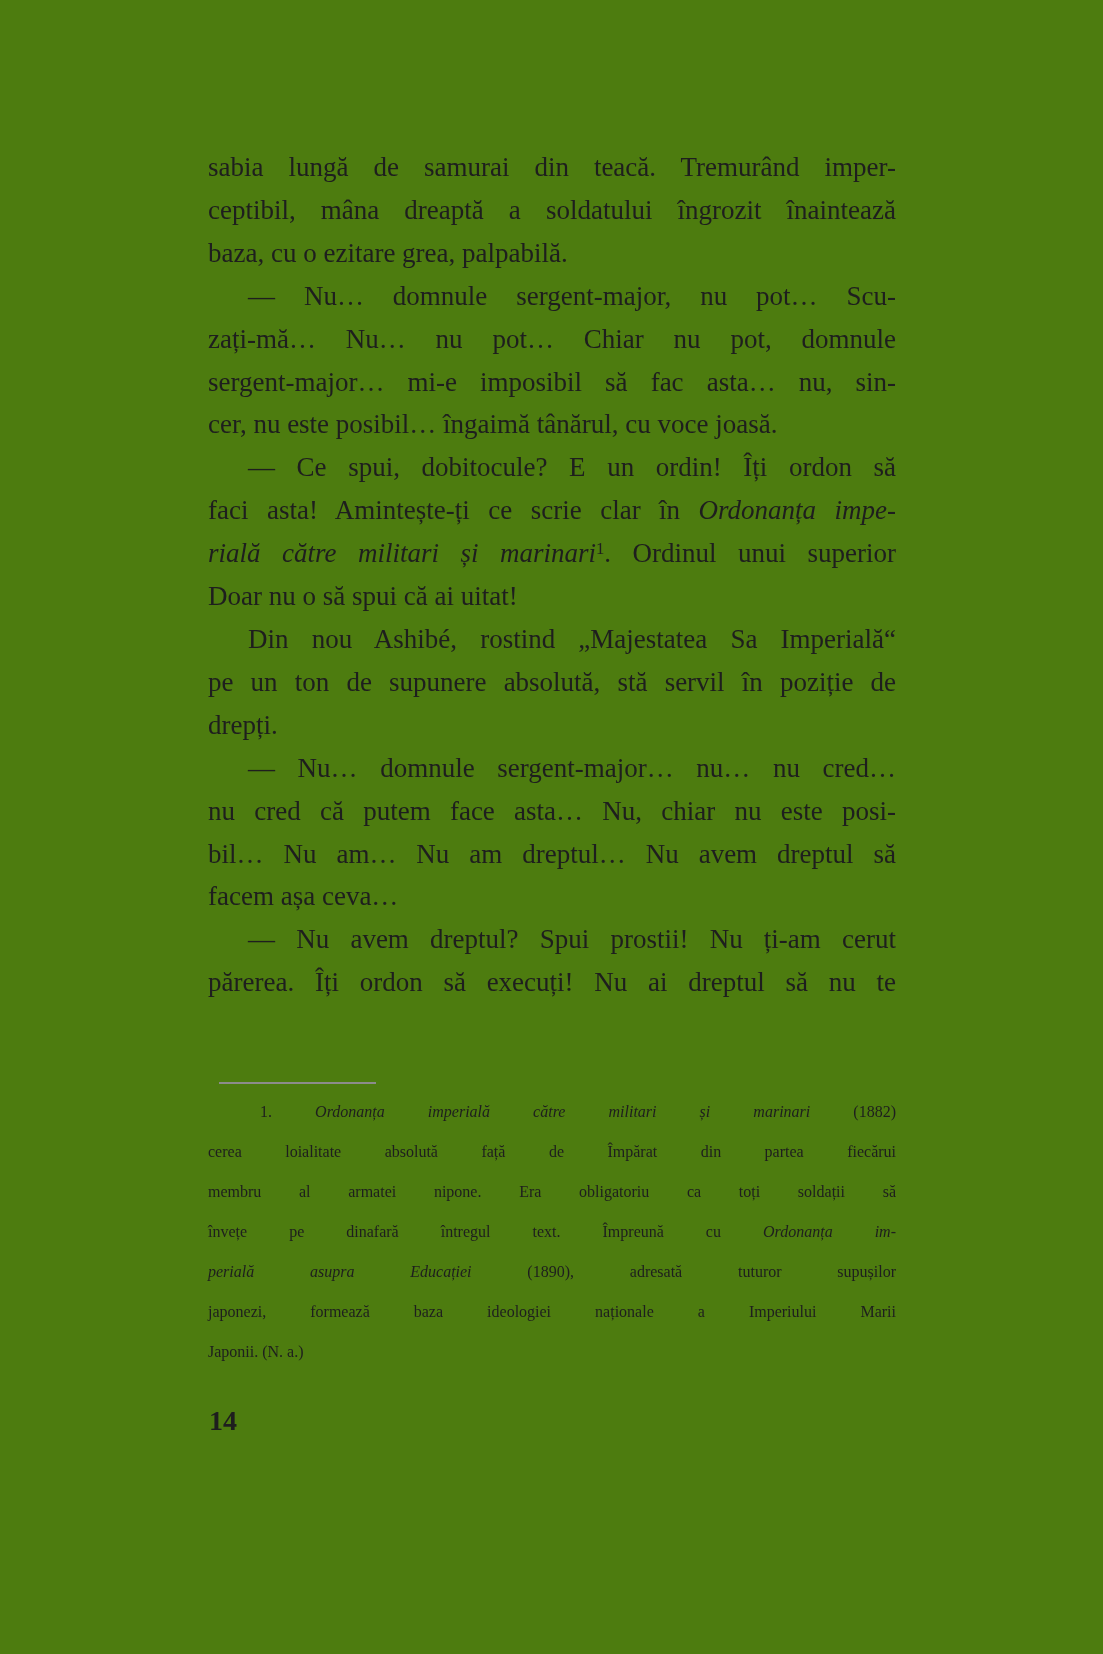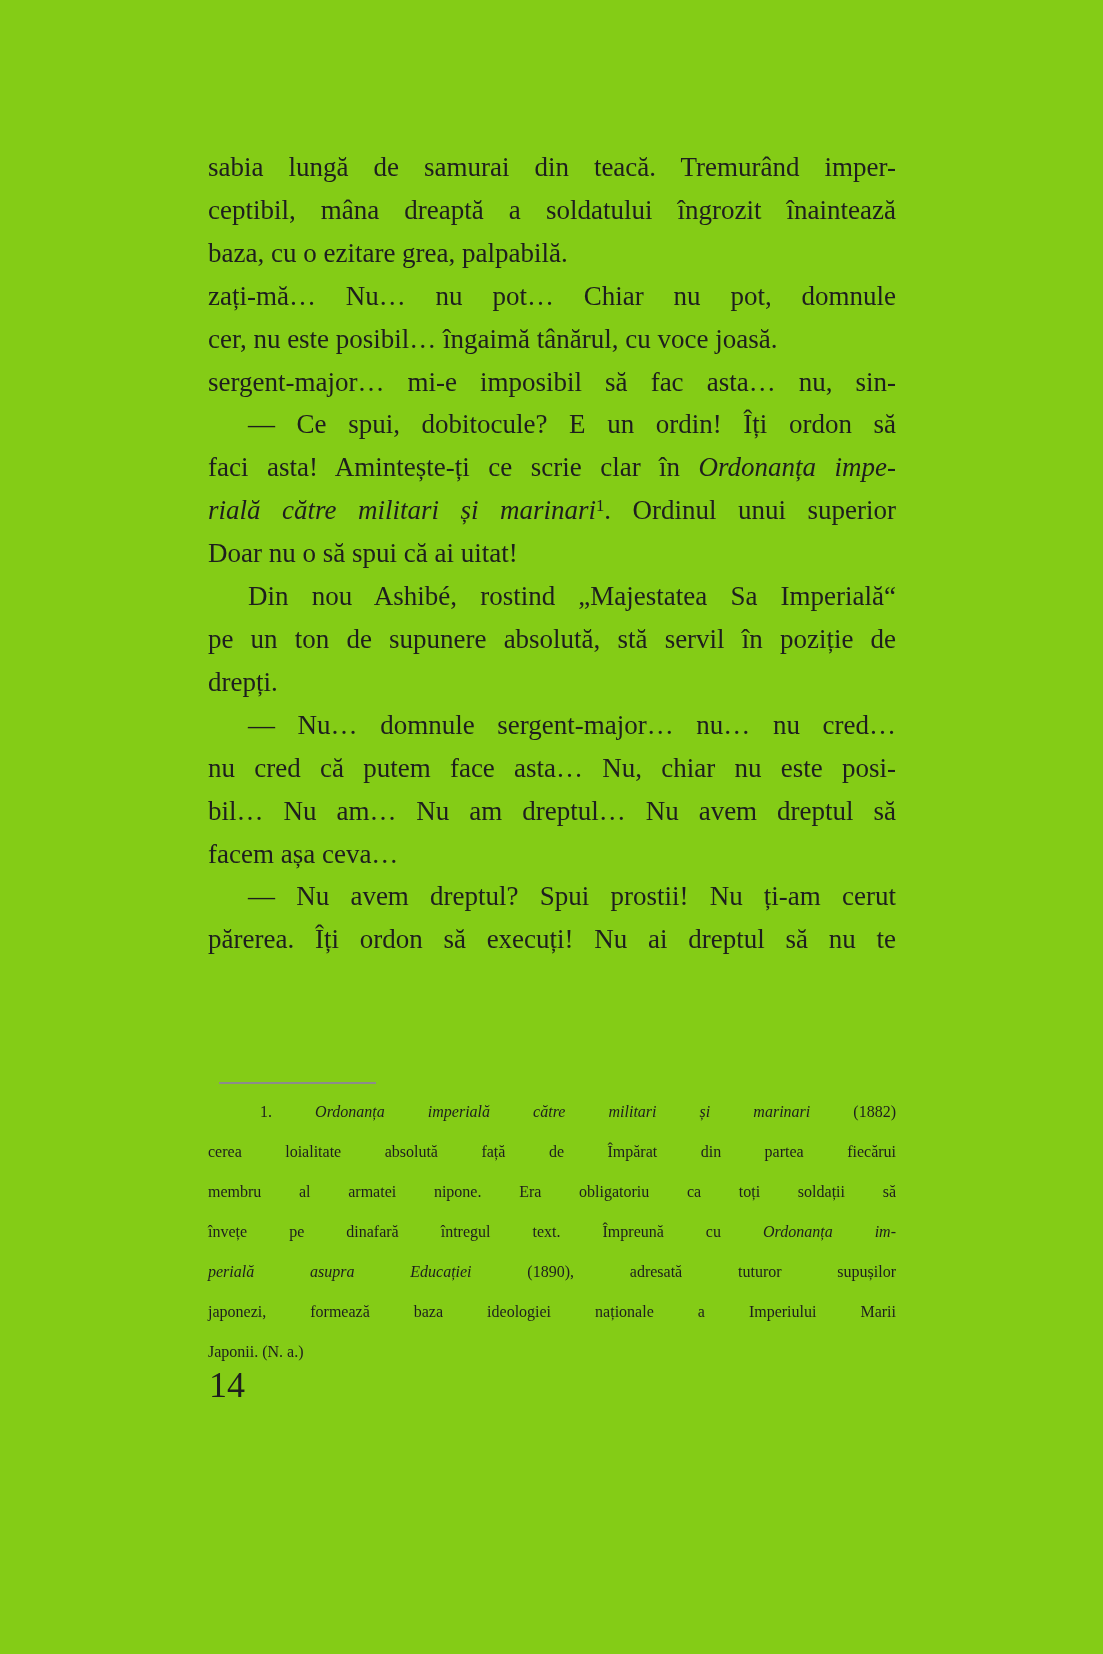--- a/index.html
+++ b/index.html
@@ -4,21 +4,21 @@
 <style>
   html, body {
     margin: 0;
     padding: 0;
     background: #ffffff;
   }
   .page {
     position: relative;
     width: 1103px;
     height: 1654px;
-    background: #84cc16;
+    background: #4d7c0f;
     font-family: "Liberation Serif", "DejaVu Serif", serif;
     color: #1e1e1e;
     overflow: hidden;
   }
   .body-text {
     position: absolute;
     left: 208px;
     top: 146px;
     width: 688px;
     font-size: 27px;
@@ -60,36 +60,38 @@
     position: absolute;
     left: 219px;
     top: 1082px;
     width: 157px;
     height: 2px;
     background: #8c8c8c;
   }
   .page-number {
     position: absolute;
     left: 209px;
-    top: 1368px;
-    font-size: 36px;
+    top: 1404px;
+    font-size: 28px;
     line-height: 34px;
+    font-weight: bold;
   }
 </style>
 </head>
 <body>
 
 <div class="page">
   <div class="body-text" id="body-text">
       <div class="line"><span>sabia lungă de samurai din teacă. Tremurând imper-</span></div>
       <div class="line"><span>ceptibil, mâna dreaptă a soldatului îngrozit înaintează</span></div>
       <div class="line para-end"><span>baza, cu o ezitare grea, palpabilă.</span></div>
+      <div class="line indent"><span>— Nu… domnule sergent-major, nu pot… Scu-</span></div>
       <div class="line"><span>zați-mă… Nu… nu pot… Chiar nu pot, domnule</span></div>
+      <div class="line"><span>sergent-major… mi-e imposibil să fac asta… nu, sin-</span></div>
       <div class="line para-end"><span>cer, nu este posibil… îngaimă tânărul, cu voce joasă.</span></div>
-      <div class="line"><span>sergent-major… mi-e imposibil să fac asta… nu, sin-</span></div>
       <div class="line indent"><span>— Ce spui, dobitocule? E un ordin! Îți ordon să</span></div>
       <div class="line"><span>faci asta! Amintește-ți ce scrie clar în </span><span class="i">Ordonanța impe-</span></div>
       <div class="line"><span class="i">rială către militari și marinari</span><span class="sup">1</span><span>. Ordinul unui superior</span></div>
       <div class="line para-end"><span>Doar nu o să spui că ai uitat!</span></div>
       <div class="line indent"><span>Din nou Ashibé, rostind „Majestatea Sa Imperială“</span></div>
       <div class="line"><span>pe un ton de supunere absolută, stă servil în poziție de</span></div>
       <div class="line para-end"><span>drepți.</span></div>
       <div class="line indent"><span>— Nu… domnule sergent-major… nu… nu cred…</span></div>
       <div class="line"><span>nu cred că putem face asta… Nu, chiar nu este posi-</span></div>
       <div class="line"><span>bil… Nu am… Nu am dreptul… Nu avem dreptul să</span></div>

